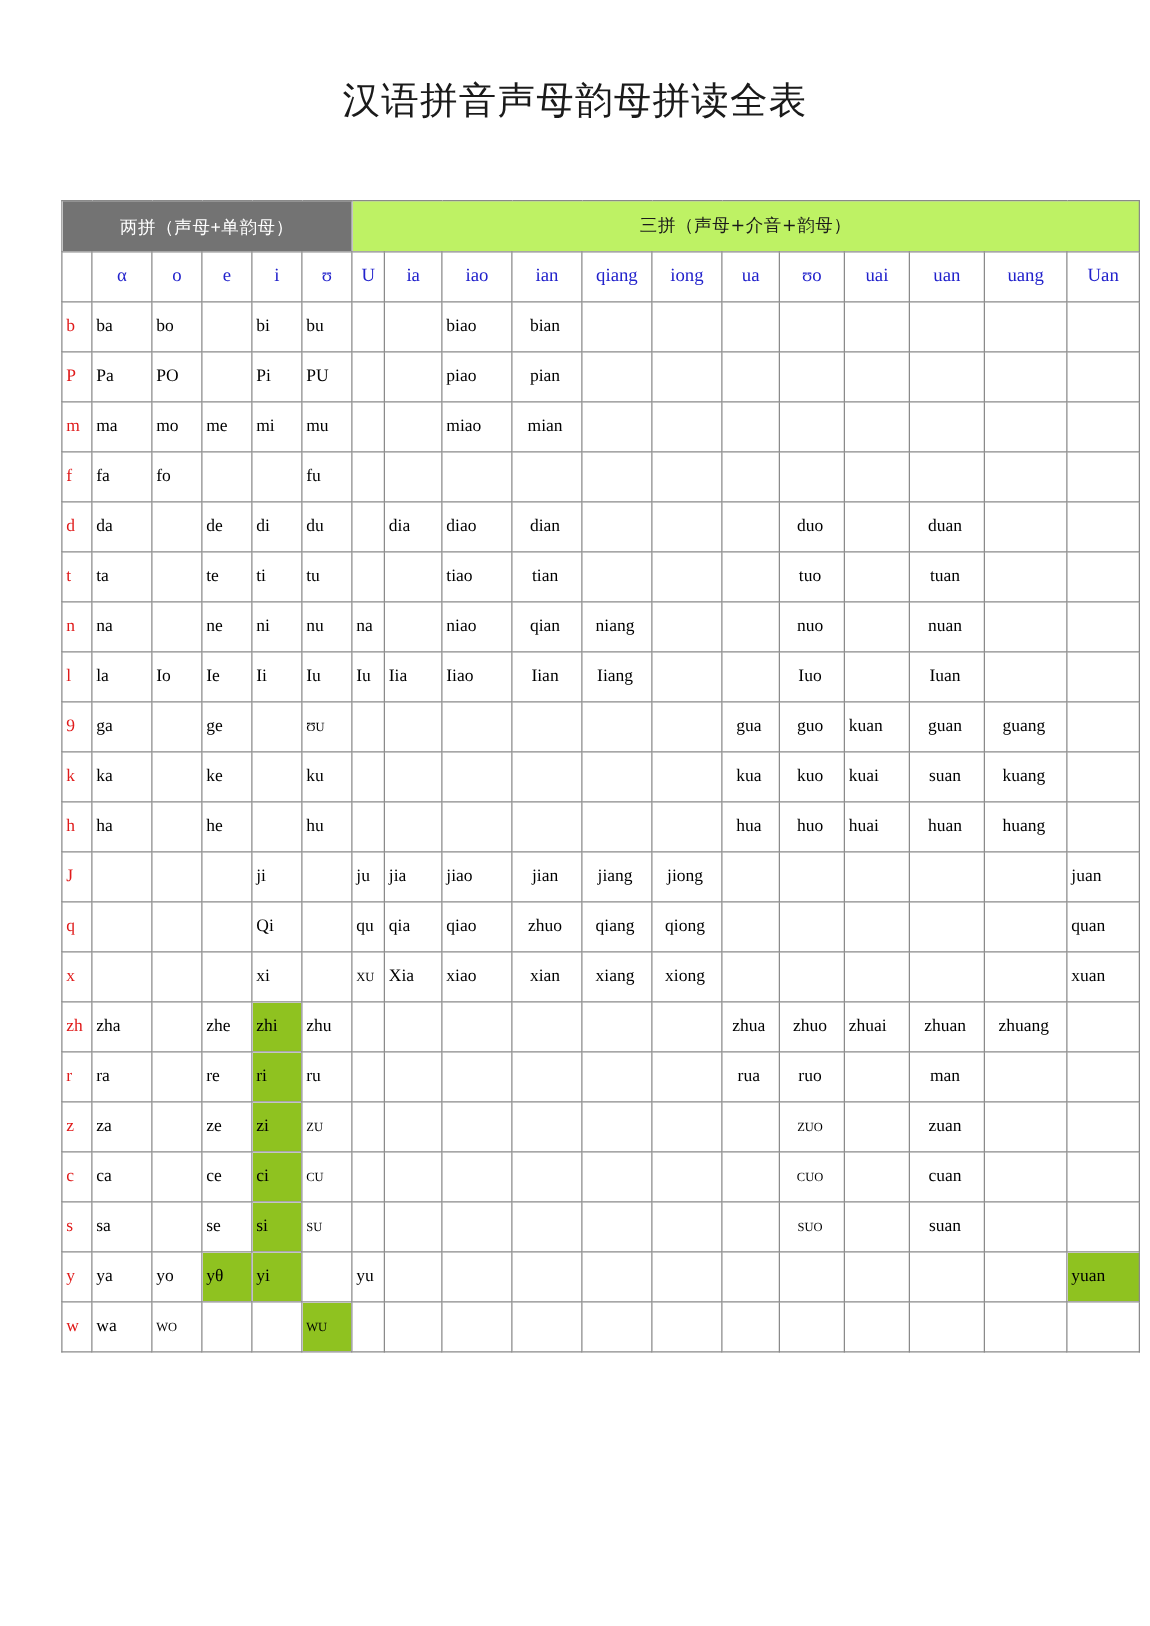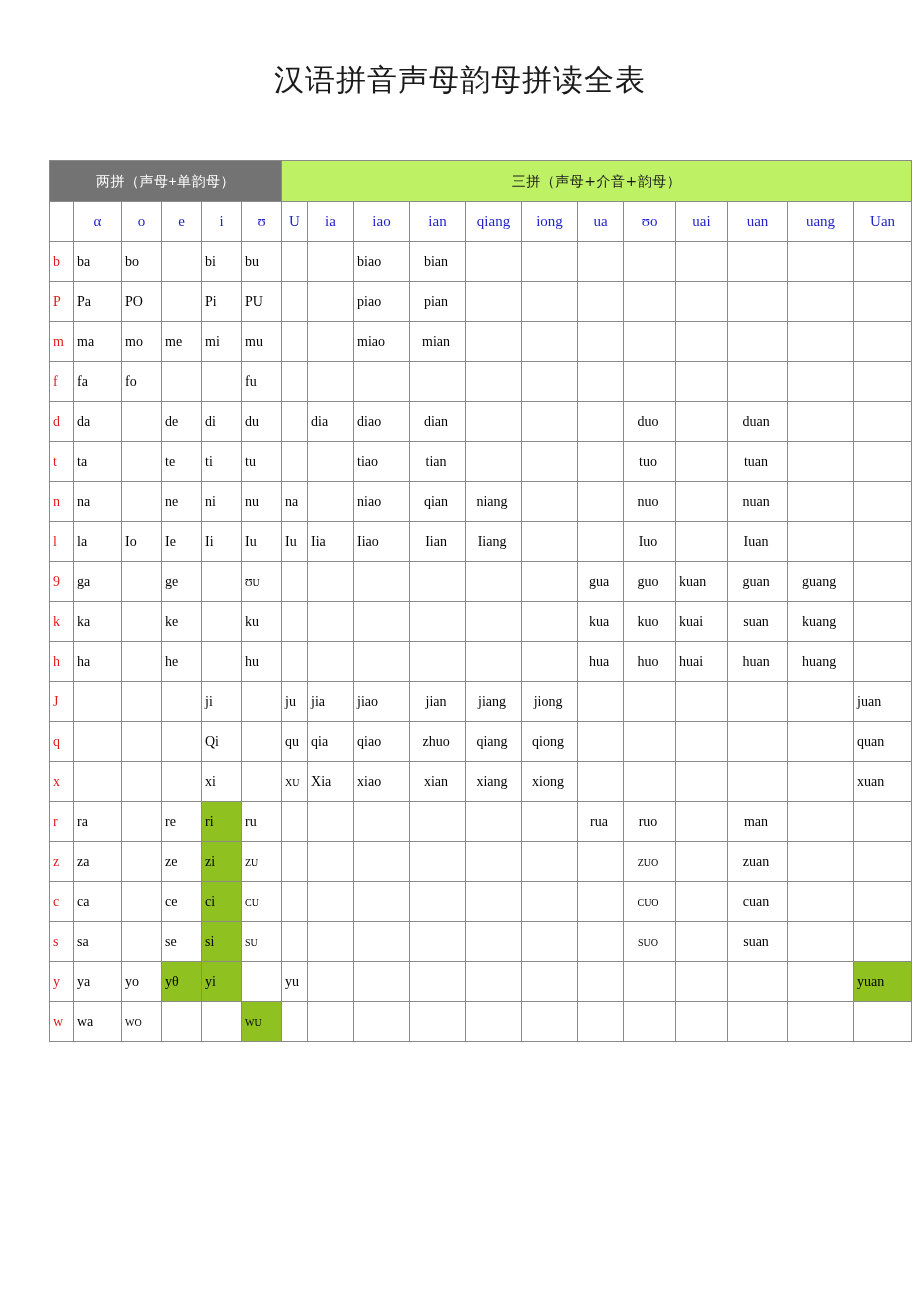--- a/index.html
+++ b/index.html
@@ -432,20 +432,40 @@
             <td class="syll center">xiang</td>
             <td class="syll center">xiong</td>
             <td class="syll center empty"></td>
             <td class="syll center empty"></td>
             <td class="syll empty"></td>
             <td class="syll center empty"></td>
             <td class="syll center empty"></td>
             <td class="syll">xuan</td>
           </tr>
           <tr class="data-row">
+            <td class="initial">zh</td>
+            <td class="syll">zha</td>
+            <td class="syll empty"></td>
+            <td class="syll">zhe</td>
+            <td class="syll hl">zhi</td>
+            <td class="syll">zhu</td>
+            <td class="syll empty"></td>
+            <td class="syll empty"></td>
+            <td class="syll empty"></td>
+            <td class="syll center empty"></td>
+            <td class="syll center empty"></td>
+            <td class="syll center empty"></td>
+            <td class="syll center">zhua</td>
+            <td class="syll center">zhuo</td>
+            <td class="syll">zhuai</td>
+            <td class="syll center">zhuan</td>
+            <td class="syll center">zhuang</td>
+            <td class="syll empty"></td>
+          </tr>
+          <tr class="data-row">
             <td class="initial">r</td>
             <td class="syll">ra</td>
             <td class="syll empty"></td>
             <td class="syll">re</td>
             <td class="syll hl">ri</td>
             <td class="syll">ru</td>
             <td class="syll empty"></td>
             <td class="syll empty"></td>
             <td class="syll empty"></td>
             <td class="syll center empty"></td>

